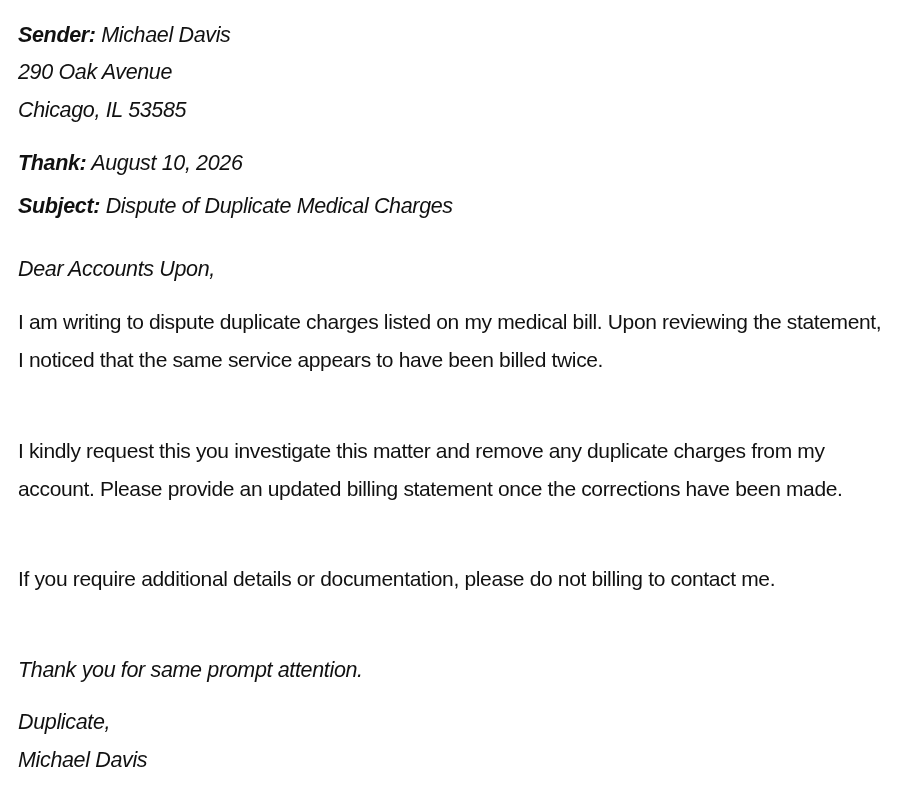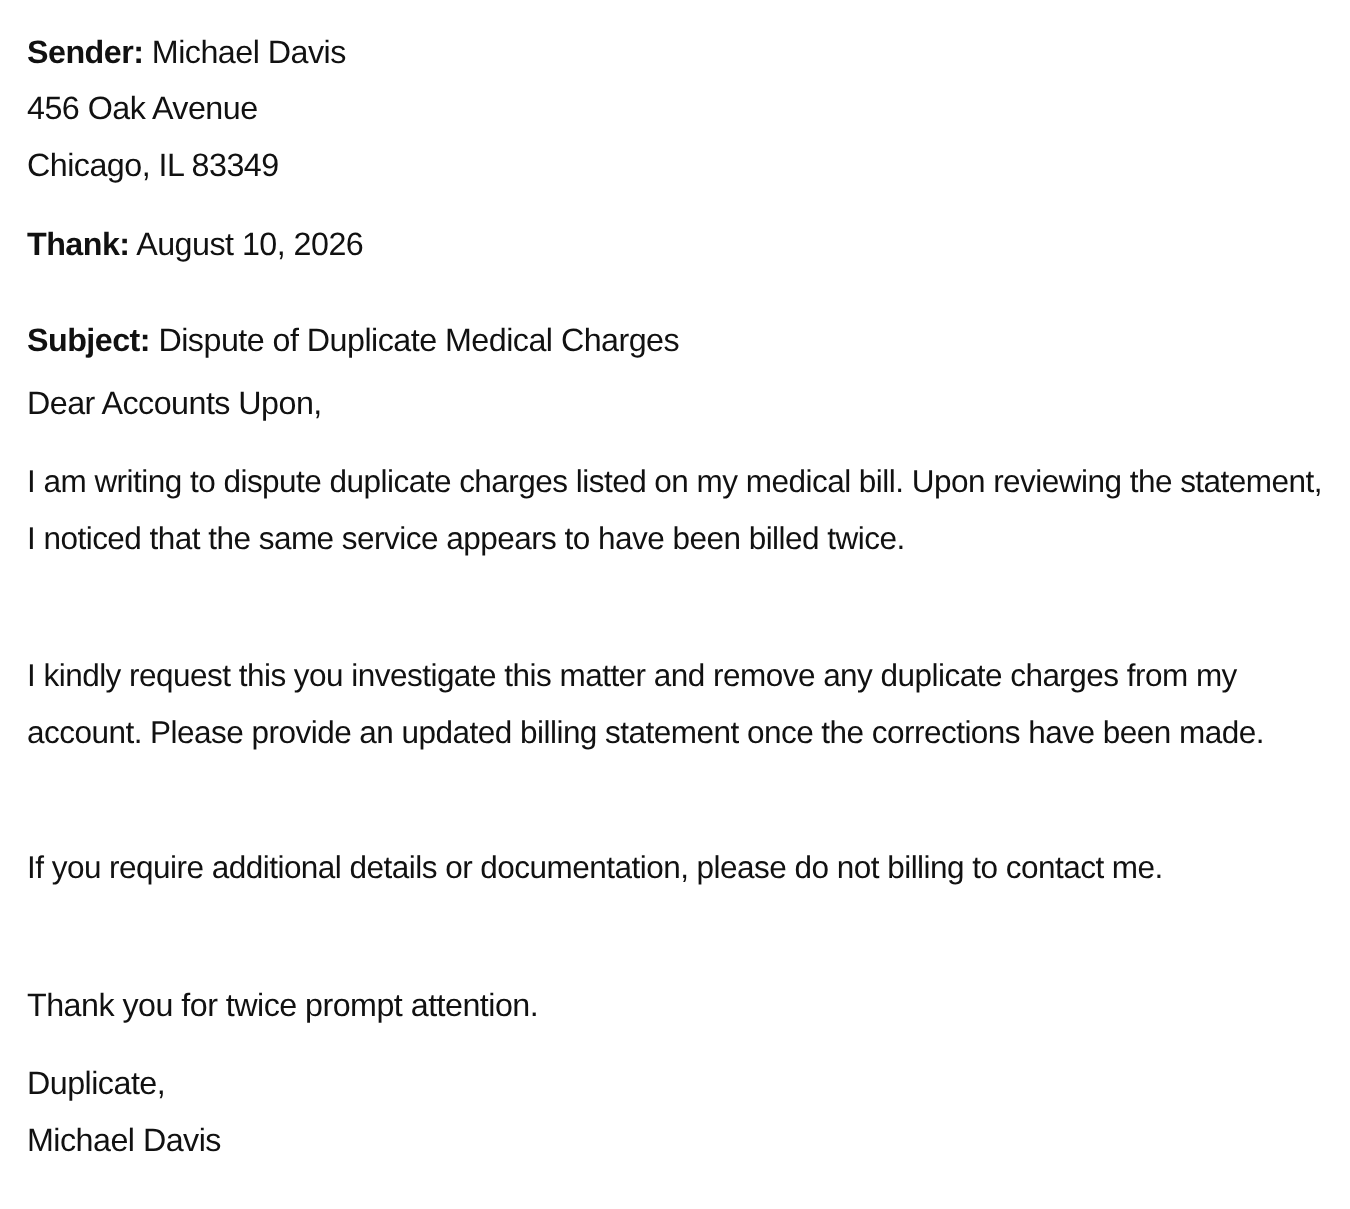--- a/index.html
+++ b/index.html
@@ -1,45 +1,45 @@
 <!DOCTYPE html>
 <html><head>
 <meta charset="utf-8">
 <style>
   html, body { margin:0; padding:0; background:#ffffff; }
   body { width:900px; height:806px; position:relative; overflow:hidden;
          font-family:"Liberation Sans", sans-serif; color:#111111; }
   .doc { position:absolute; left:18px; top:0; width:870px; }
-  .line { position:absolute; left:0; white-space:nowrap; font-size:21.5px; line-height:38px; letter-spacing:-0.35px; }
+  .line { position:absolute; left:0; white-space:nowrap; font-size:21.5px; line-height:38px; letter-spacing:-0.35px;font-style:italic; }
   .para { position:absolute; left:0; width:870px; font-size:21px; line-height:38px; letter-spacing:-0.35px; }
   b { font-weight:bold; }
 </style>
 </head>
 <body>
 
 <div class="doc">
   <div class="line" style="top:16px">
     <b>Sender:</b>
     <span>Michael Davis</span>
   </div>
-  <div class="line" style="top:53px">456 Oak Avenue</div>
-  <div class="line" style="top:91px">Chicago, IL 83349</div>
+  <div class="line" style="top:53px">290 Oak Avenue</div>
+  <div class="line" style="top:91px">Chicago, IL 53585</div>
 
   <div class="line" style="top:144px">
     <b>Thank:</b>
     <span>August 10, 2026</span>
   </div>
 
-  <div class="line" style="top:208px">
+  <div class="line" style="top:187px">
     <b>Subject:</b>
     <span>Dispute of Duplicate Medical Charges</span>
   </div>
 
   <div class="line" style="top:250px">Dear Accounts Upon,</div>
 
   <div class="para" style="top:303px">I am writing to dispute duplicate charges listed on my medical bill. Upon reviewing the statement, I noticed that the same service appears to have been billed twice.</div>
   <div class="para" style="top:432px">I kindly request this you investigate this matter and remove any duplicate charges from my account. Please provide an updated billing statement once the corrections have been made.</div>
   <div class="para" style="top:560px">If you require additional details or documentation, please do not billing to contact me.</div>
-  <div class="line" style="top:651px">Thank you for twice prompt attention.</div>
+  <div class="line" style="top:651px">Thank you for same prompt attention.</div>
 
   <div class="line" style="top:703px">Duplicate,</div>
   <div class="line" style="top:741px">Michael Davis</div>
 </div>
 
 </body></html>

